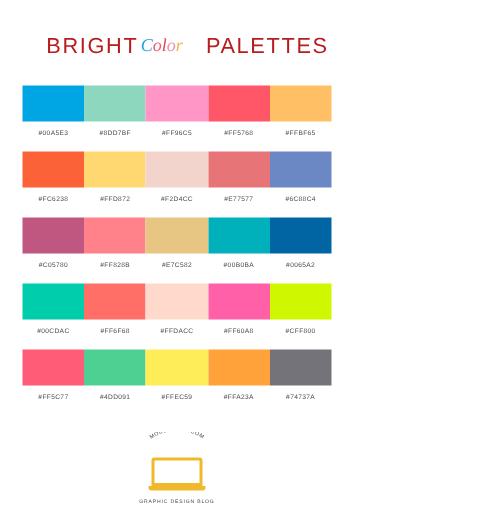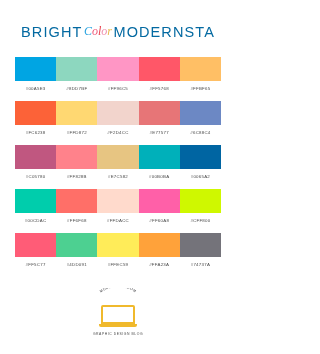--- a/index.html
+++ b/index.html
@@ -27,23 +27,24 @@
     top: 22px;
     left: 0;
     width: 236px;
     text-align: center;
     white-space: nowrap;
   }
   .title-plain {
     font-family: "Liberation Sans", sans-serif;
     font-size: 14.5px;
     letter-spacing: 1.1px;
-    color: #0369a1;
+    color: #b91c1c;
     font-weight: 400;
     vertical-align: middle;
+    margin-left: 14px;
   }
   .title-color {
     font-family: "Liberation Serif", serif;
     font-style: italic;
     font-size: 12px;
     letter-spacing: 0px;
     vertical-align: middle;
     padding: 0 1.5px;
   }
   .title-color span { display: inline; }
@@ -137,21 +138,21 @@
     margin-top: 3px;
     white-space: nowrap;
   }
 </style>
 </head>
 <body>
 
 <div class="page">
 
   <div class="title-wrap">
-    <span class="title-plain">BRIGHT</span><span class="title-color"><span style="color: rgb(41, 163, 224);">C</span><span style="color: rgb(240, 90, 122);">o</span><span style="color: rgb(232, 67, 79);">l</span><span style="color: rgb(239, 143, 174);">o</span><span style="color: rgb(232, 185, 74);">r</span></span><span class="title-plain">MODERNSTA</span>
+    <span class="title-plain">BRIGHT</span><span class="title-color"><span style="color: rgb(41, 163, 224);">C</span><span style="color: rgb(240, 90, 122);">o</span><span style="color: rgb(232, 67, 79);">l</span><span style="color: rgb(239, 143, 174);">o</span><span style="color: rgb(232, 185, 74);">r</span></span><span class="title-plain">PALETTES</span>
   </div>
 
   <div class="rows">
 
     <div class="row">
       <div class="swatches">
         <div class="swatch" style="background: rgb(0, 165, 227);"></div>
         <div class="swatch" style="background: rgb(141, 215, 191);"></div>
         <div class="swatch" style="background: rgb(255, 150, 197);"></div>
         <div class="swatch" style="background: rgb(255, 87, 104);"></div>

